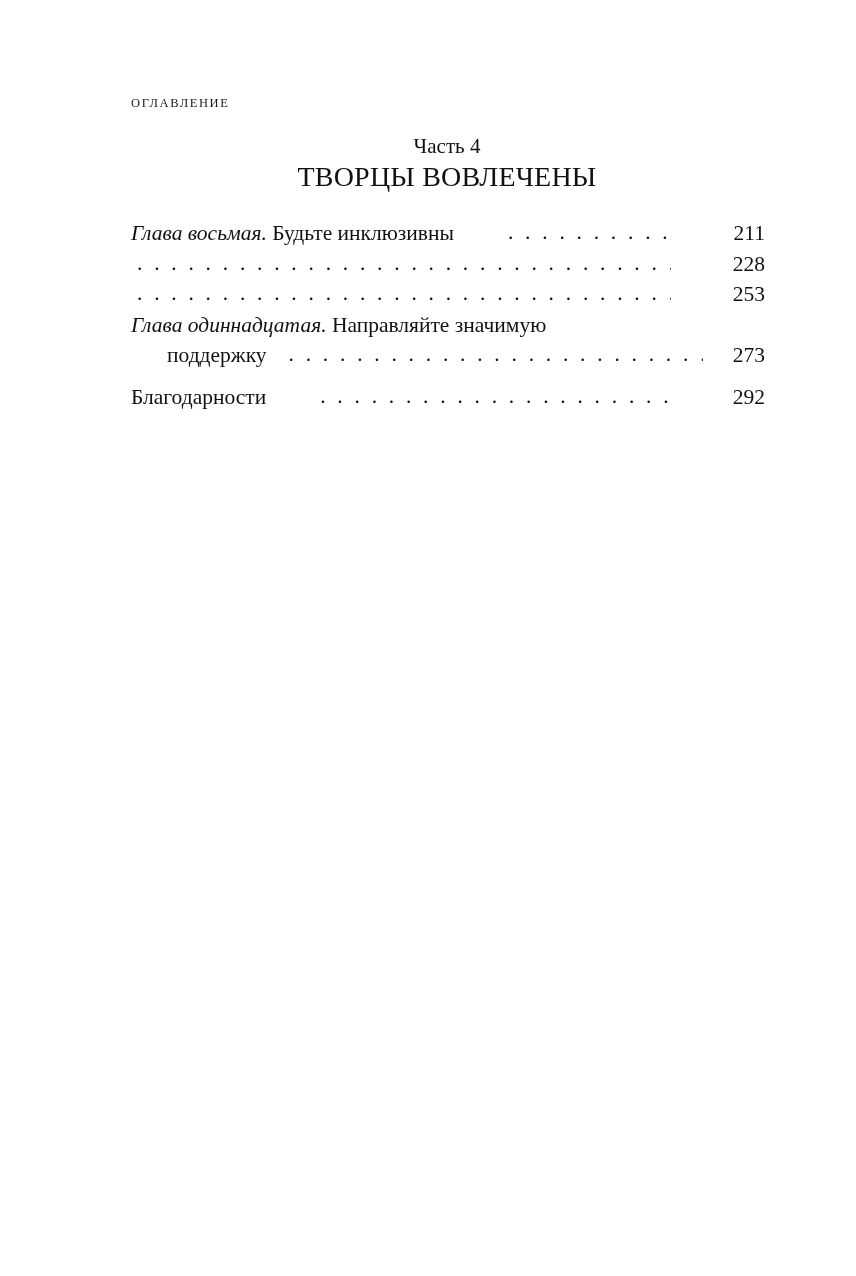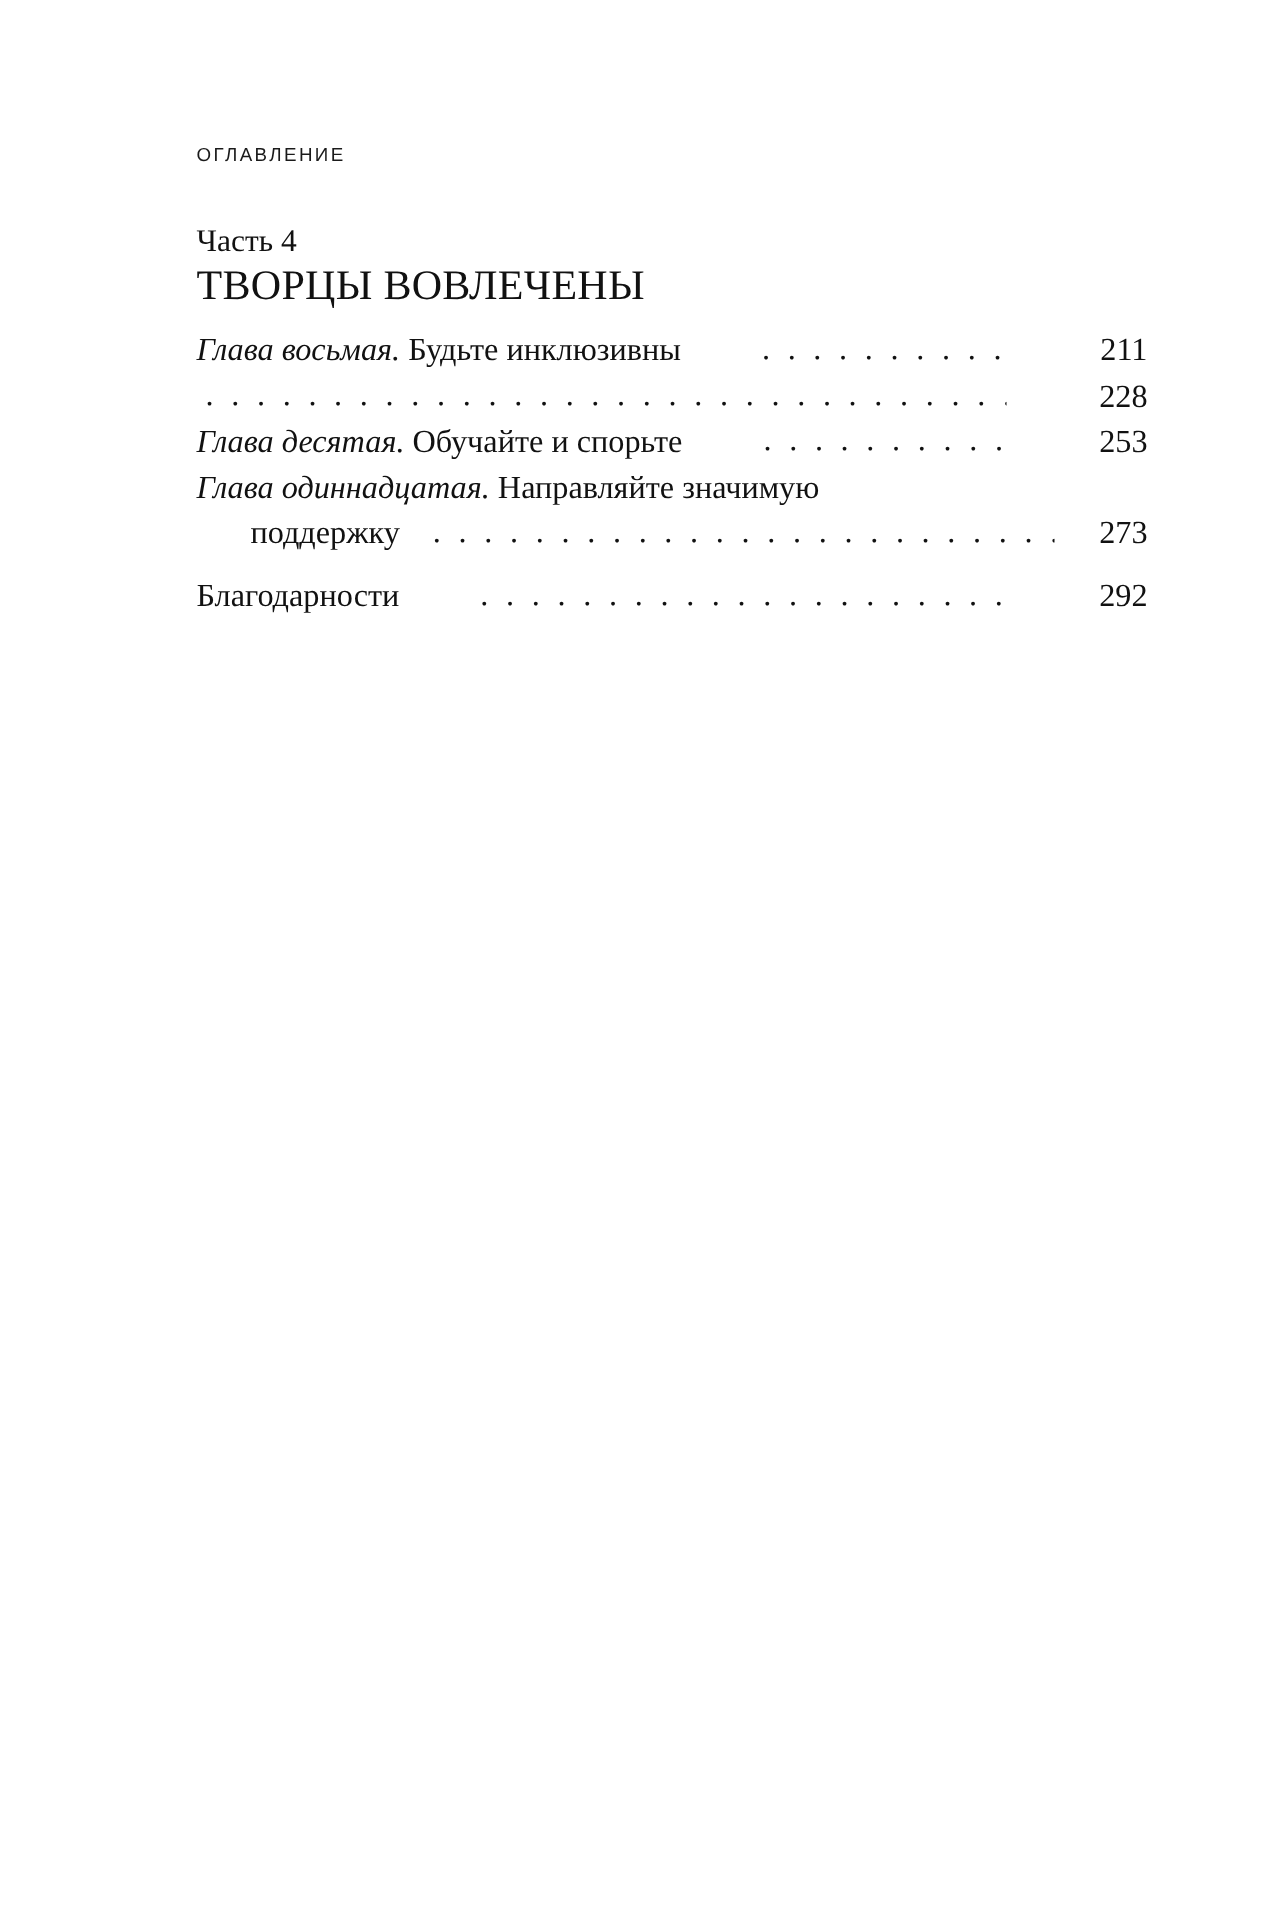--- a/index.html
+++ b/index.html
@@ -19,33 +19,33 @@
     position: absolute;
     left: 0;
     top: 0;
     width: 856px;
     height: 1276px;
   }
   .running-head {
     position: absolute;
     left: 131px;
     top: 96px;
-    font-family: Liberation Sans, sans-serif;
+    font-family: Liberation Serif, serif;
     font-size: 12.5px;
     letter-spacing: 1.6px;
     color: #1a1a1a;
     text-transform: uppercase;
     font-weight: 400;
   }
   .part-block {
     position: absolute;
     left: 131px;
-    top: 146px;
+    top: 132px;
     width: 632px;
-    text-align: left;
+    text-align: center;
   }
   .part-number {
     font-size: 21px;
     line-height: 28px;
     color: #111;
   }
   .part-title {
     font-size: 28px;
     line-height: 28px;
     color: #111;
@@ -132,21 +132,20 @@
 
     <div class="toc-entry">
       <div class="entry-line">
         <span class="leader">. . . . . . . . . . . . . . . . . . . . . . . . . . . . . . . . . . . . . . . . . . . . . . . . . . . . . . . . . . . . . . . . . . . .</span>
         <span class="entry-page">228</span>
       </div>
     </div>
 
     <div class="toc-entry">
       <div class="entry-line">
-        <span class="entry-text"><span class="chap">Глава десятая.</span><span> Обучайте и спорьте</span></span>
         <span class="leader">. . . . . . . . . . . . . . . . . . . . . . . . . . . . . . . . . . . . . . . . . . . . . . . . . . . . . . . . . . . . . . . . . . . .</span>
         <span class="entry-page">253</span>
       </div>
     </div>
 
     <div class="toc-entry">
       <div class="entry-line">
         <span class="entry-text"><span class="chap">Глава одиннадцатая.</span><span> Направляйте значимую</span></span>
       </div>
       <div class="entry-wrap-second">

